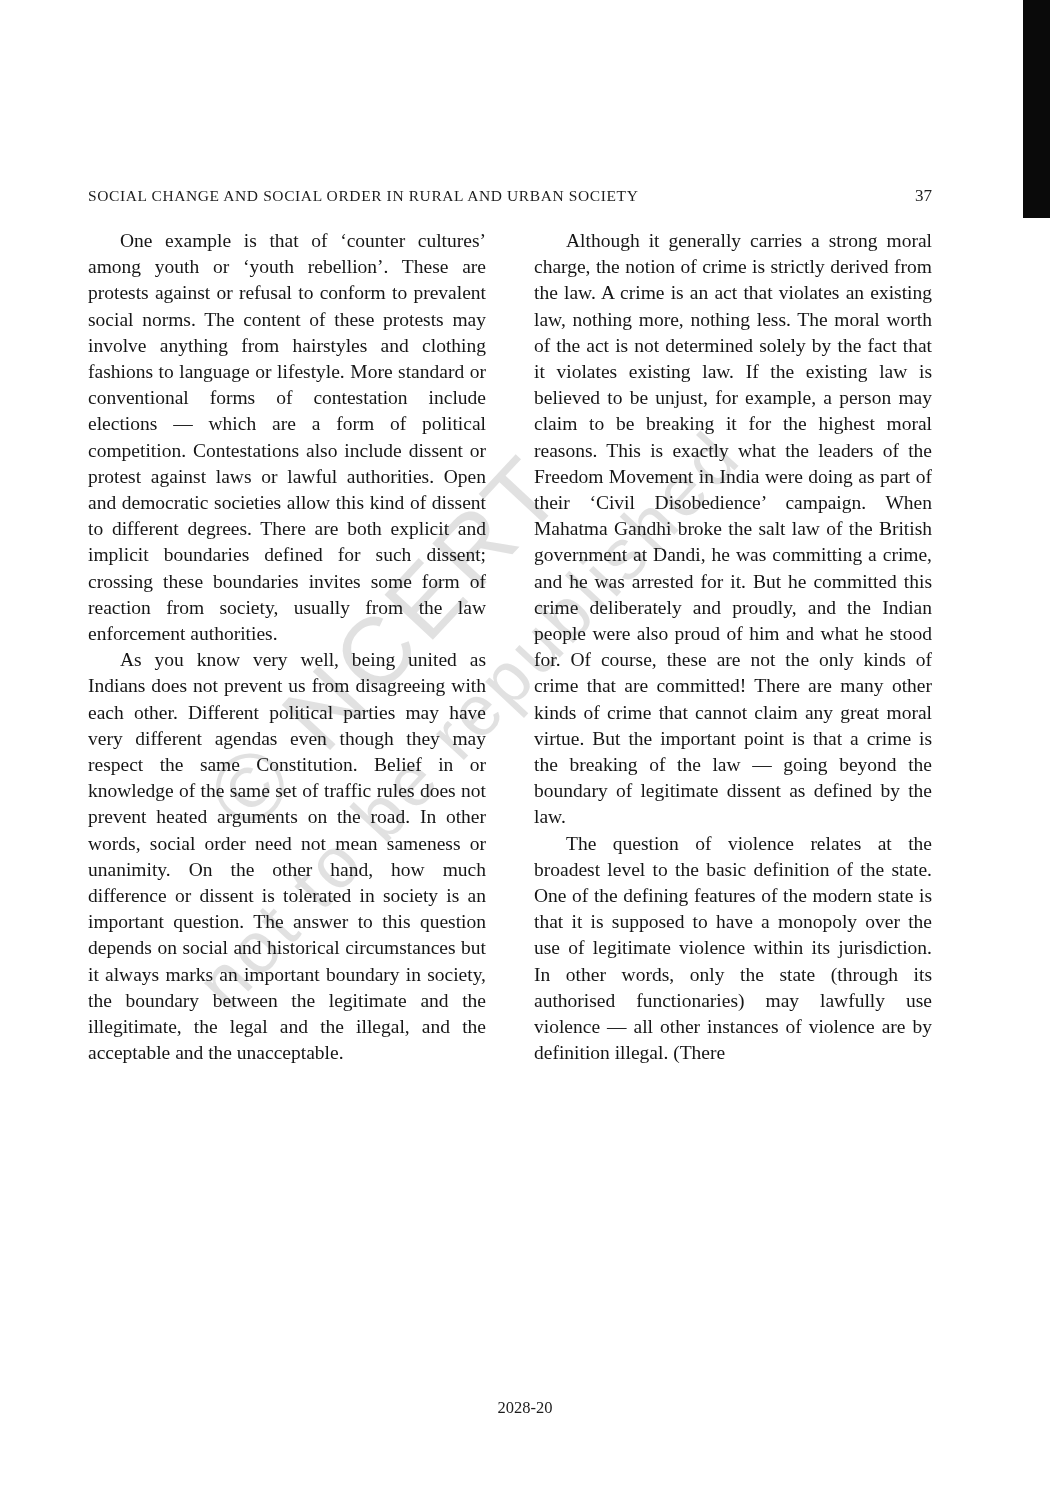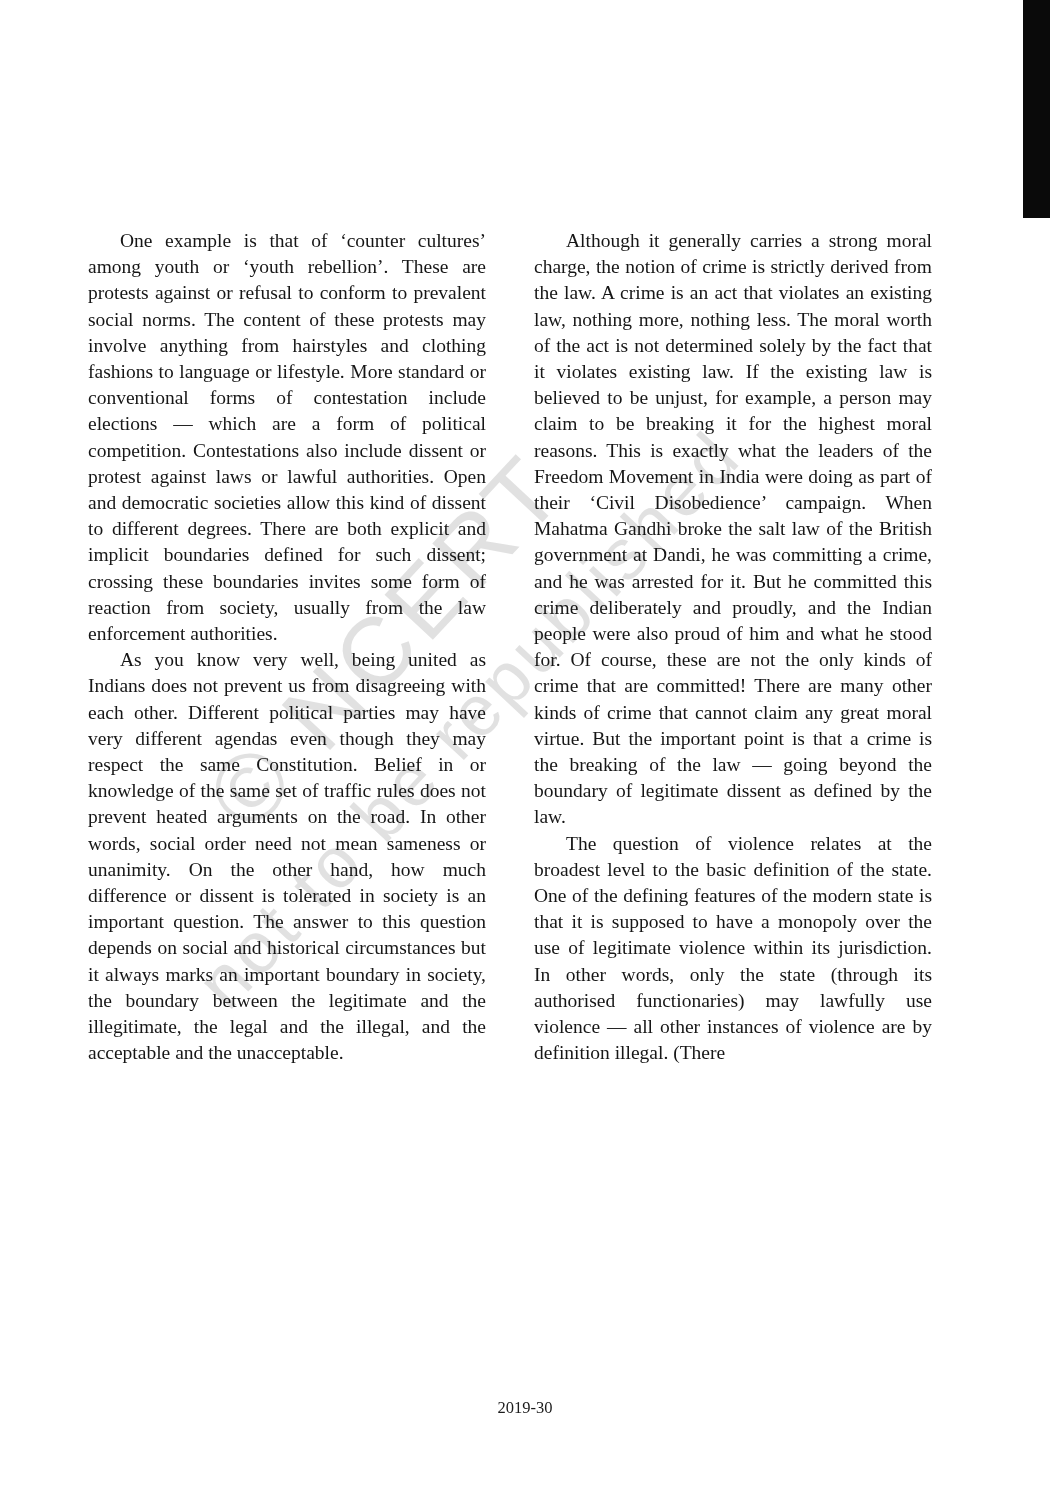--- a/index.html
+++ b/index.html
@@ -96,29 +96,33 @@
 
 <div class="sheet">
 
   <div class="corner-bar"></div>
 
   <div class="watermark">
     <div class="wm-line1">© NCERT</div>
     <div class="wm-line2">not to be republished</div>
   </div>
 
+  <header class="running-head">
+    <span class="chapter">SOCIAL CHANGE AND SOCIAL ORDER IN RURAL AND URBAN SOCIETY</span>
+    <span class="pageno">37</span>
+  </header>
 
   <main class="columns">
     <section class="col">
       <p>One example is that of ‘counter cultures’ among youth or ‘youth rebellion’.  These are protests against or refusal to conform to prevalent social norms.  The content of these protests may involve anything from hairstyles and clothing fashions to language or lifestyle.  More standard or conventional forms of contestation include elections — which are a form of political competition. Contestations also include dissent or protest against laws or lawful authorities.  Open and democratic societies allow this kind of dissent to different degrees.  There are both explicit and implicit boundaries defined for such dissent; crossing these boundaries invites some form of reaction from society, usually from the law enforcement authorities.</p>
       <p>As you know very well, being united as Indians does not prevent us from disagreeing with each other. Different political parties may have very different agendas even though they may respect the same Constitution.  Belief in or knowledge of the same set of traffic rules does not prevent heated arguments on the road.  In other words, social order need not mean sameness or unanimity.  On the other hand, how much difference or dissent is tolerated in society is an important question.  The answer to this question depends on social and historical circumstances but it always marks an important boundary in society, the boundary between the legitimate and the illegitimate, the legal and the illegal, and the acceptable and the unacceptable.</p>
     </section>
     <section class="col">
       <p>Although it generally carries a strong moral charge, the notion of crime is strictly derived from the law. A crime is an act that violates an existing law, nothing more, nothing less.  The moral worth of the act is not determined solely by the fact that it violates existing law. If the existing law is believed to be unjust, for example, a person may claim to be breaking it for the highest moral reasons.  This is exactly what the leaders of the Freedom Movement in India were doing as part of their ‘Civil Disobedience’ campaign.  When Mahatma Gandhi broke the salt law of the British government at Dandi, he was committing a crime, and he was arrested for it.  But he committed this crime deliberately and proudly, and the Indian people were also proud of him and what he stood for. Of course, these are not the only kinds of crime that are committed! There are many other kinds of crime that cannot claim any great moral virtue.  But the important point is that a crime is the breaking of the law — going beyond the boundary of legitimate dissent as defined by the law.</p>
       <p>The question of violence relates at the broadest level to the basic definition of the state. One of the defining features of the modern state is that it is supposed to have a monopoly over the use of legitimate violence within its jurisdiction.  In other words, only the state (through its authorised functionaries) may lawfully use violence — all other instances of violence are by definition illegal.  (There</p>
     </section>
   </main>
 
   <footer class="page-footer">
-    <span>2019-30</span>
+    <span>2028-20</span>
   </footer>
 
 </div>
 
 </body></html>

